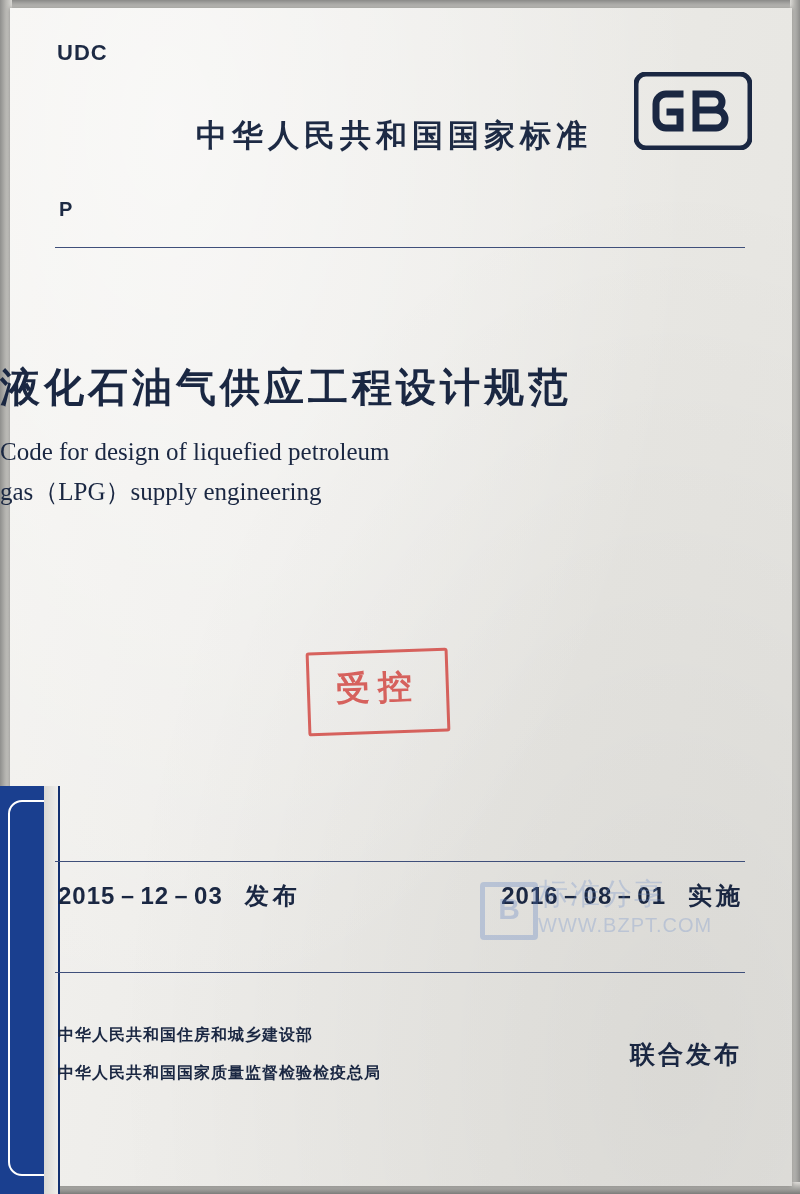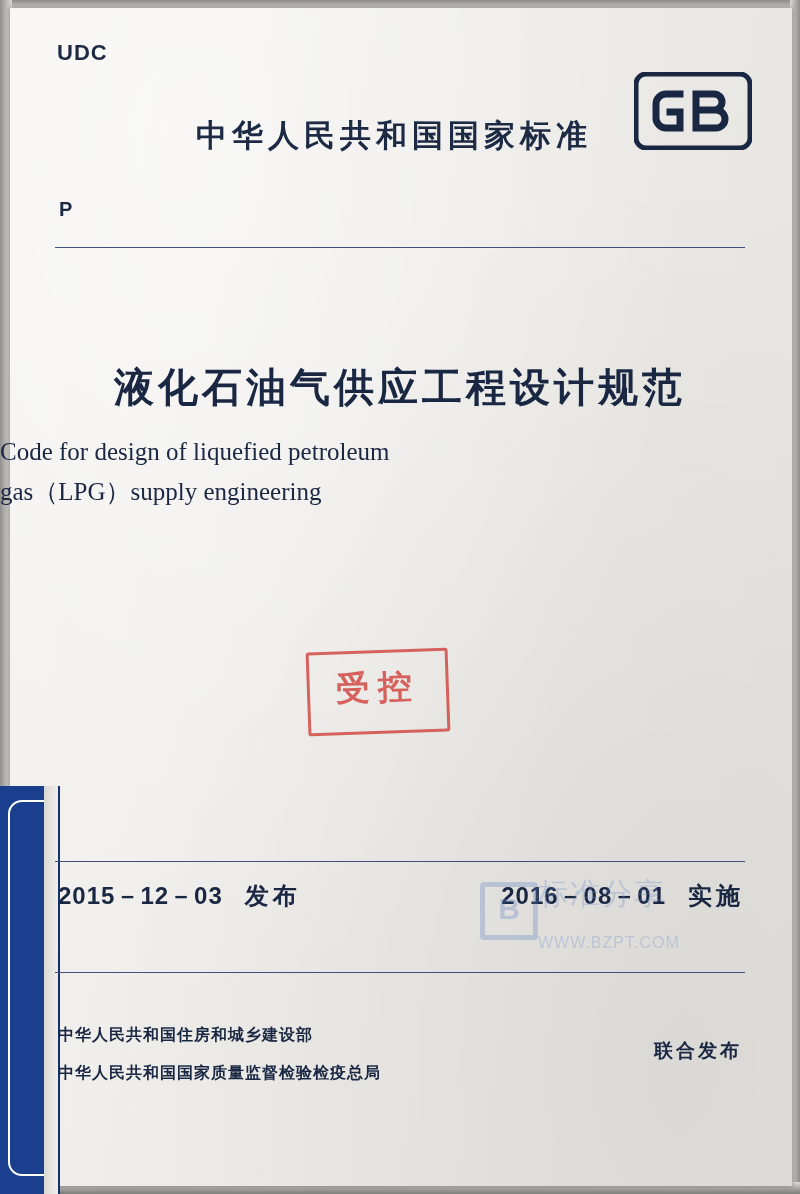--- a/index.html
+++ b/index.html
@@ -150,21 +150,20 @@
     height: 78px;
   }
   .gb-logo svg { display: block; }
 
   
   .title-cn {
     position: absolute;
     left: 0;
     top: 360px;
     width: 800px;
-    text-align: center;
     font-family: "Liberation Sans", sans-serif;
     font-weight: bold;
     font-size: 40px;
     letter-spacing: 4px;
     color: #1a2742;
   }
   .title-en {
     position: absolute;
     left: 0;
     top: 432px;
@@ -236,21 +235,21 @@
     line-height: 38px;
     letter-spacing: 1px;
     color: #1a2742;
   }
   .joint {
     position: absolute;
     right: 58px;
     top: 1038px;
     font-family: "Liberation Sans", sans-serif;
     font-weight: bold;
-    font-size: 19px;
+    font-size: 25px;
     letter-spacing: 3px;
     color: #1a2742;
   }
 
   
   .watermark {
     position: absolute;
     right: 60px;
     top: 856px;
     width: 260px;
@@ -280,24 +279,23 @@
     font-family: "Liberation Sans", sans-serif;
     font-size: 30px;
     letter-spacing: 2px;
     color: #6f8fcb;
   }
   .wm-url {
     position: absolute;
     left: 58px;
     top: 58px;
     font-family: "Liberation Sans", sans-serif;
-    font-size: 16px;
+    font-size: 20px;
     letter-spacing: 1px;
     color: #6f8fcb;
-    margin-top: 20px;
   }
 </style>
 </head>
 <body>
 
 <div class="page">
 
   <div class="edge-top"></div>
   <div class="edge-left"></div>
   <div class="edge-right"></div>

